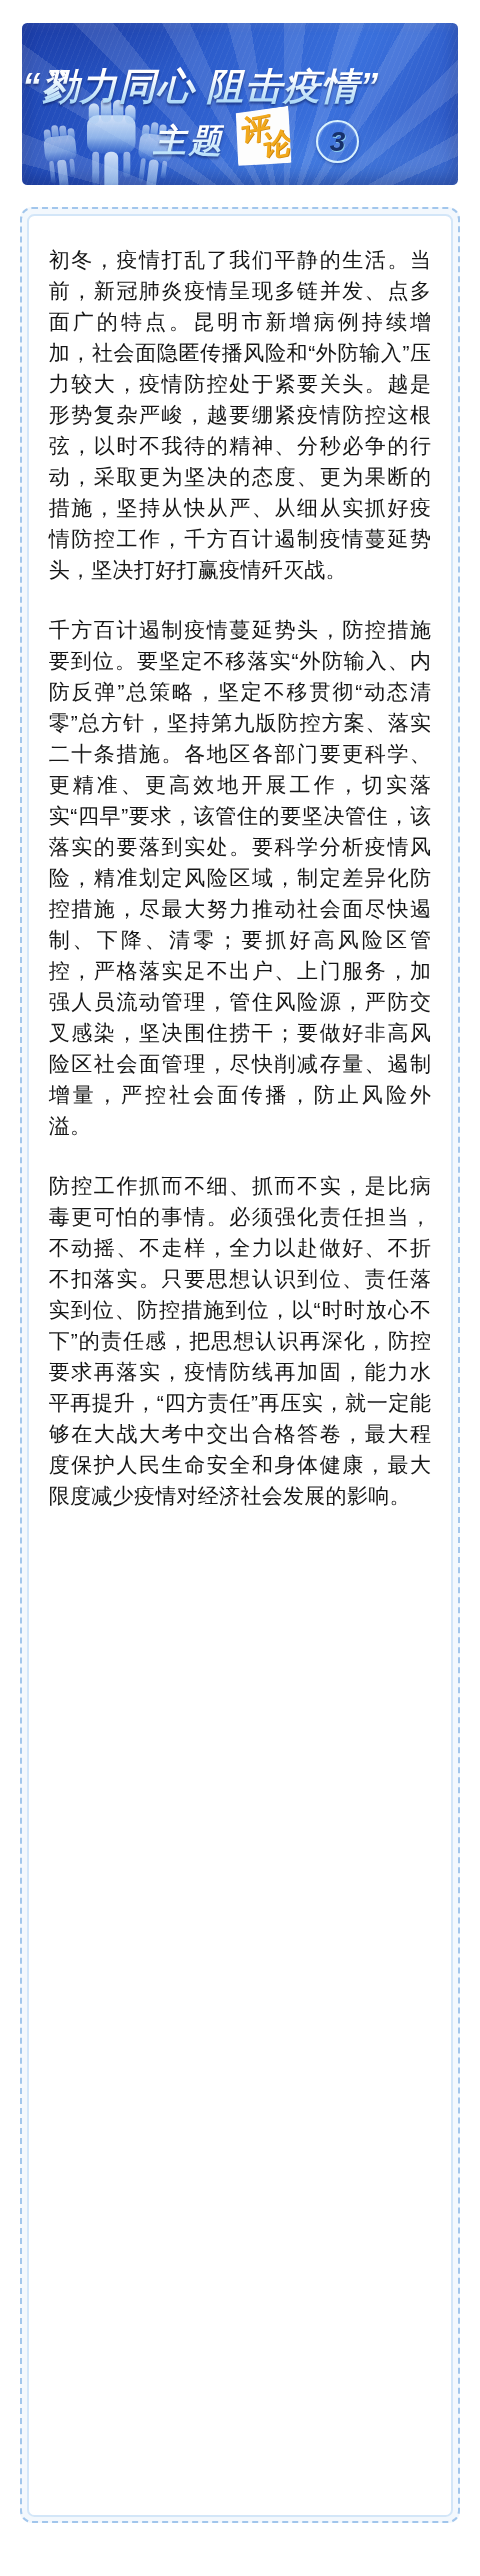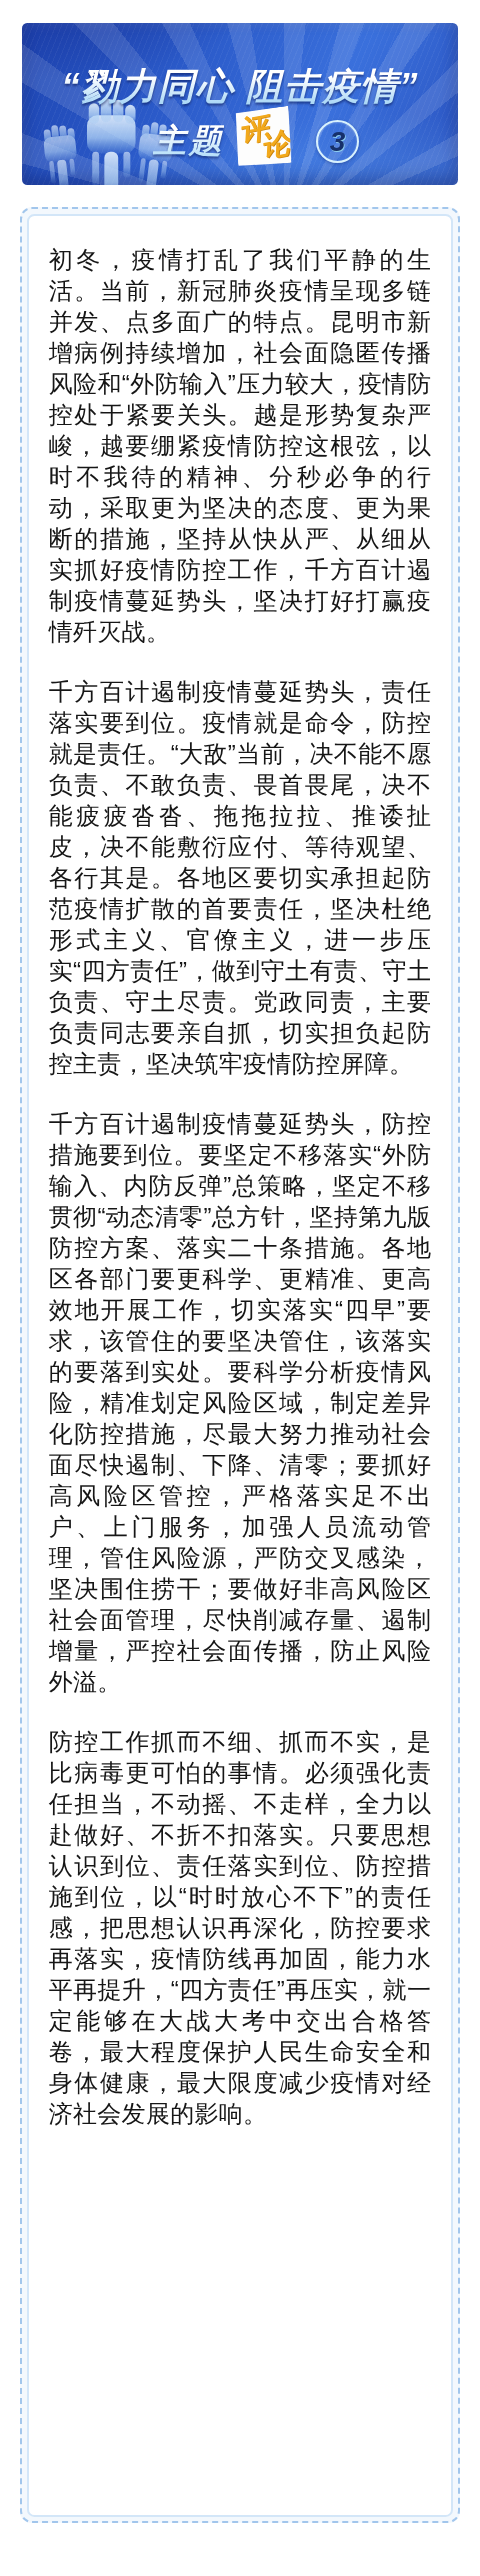--- a/index.html
+++ b/index.html
@@ -48,21 +48,21 @@
     position: absolute;
     left: 17.3px;
     bottom: -4px;
     width: 200px;
     height: 110px;
     opacity: 0.9;
   }
   .banner-title {
     position: relative;
     margin-top: 39px;
-    text-align: center;
+    text-align: left;
     font-size: 37px;
     font-weight: bold;
     font-style: italic;
     letter-spacing: 1.3px;
     color: #eef8ff;
     background: linear-gradient(180deg, #ffffff 30%, #9fd2f5 90%);
     -webkit-background-clip: text;
     background-clip: text;
     -webkit-text-fill-color: transparent;
     filter: drop-shadow(0 2px 1.3px rgba(8, 20, 80, 0.55));
@@ -153,21 +153,21 @@
     position: relative;
     min-height: 2303px;
     height: 100%;
     background: #ffffff;
     border: 2.7px solid #d3e6f8;
     border-radius: 7.3px;
     padding: 28px 20px 47px 20px;
   }
   .para {
     margin: 0 0 29px 0;
-    font-size: 24px;
+    font-size: 21px;
     line-height: 31px;
     letter-spacing: 0.3px;
     color: #161616;
     text-align: justify;
     font-weight: normal;
   }
   .para:last-of-type { margin-bottom: 0; }
 </style>
 </head>
 <body>
@@ -212,19 +212,18 @@
     </span>
     <span class="badge">
       <span>3</span>
     </span>
   </div>
 </div>
 
 <div class="content-frame">
   <div class="content-inner">
     <p class="para">初冬，疫情打乱了我们平静的生活。当前，新冠肺炎疫情呈现多链并发、点多面广的特点。昆明市新增病例持续增加，社会面隐匿传播风险和“外防输入”压力较大，疫情防控处于紧要关头。越是形势复杂严峻，越要绷紧疫情防控这根弦，以时不我待的精神、分秒必争的行动，采取更为坚决的态度、更为果断的措施，坚持从快从严、从细从实抓好疫情防控工作，千方百计遏制疫情蔓延势头，坚决打好打赢疫情歼灭战。</p>
-    <p class="para">千方百计遏制疫情蔓延势头，责任落实要到位。疫情就是命令，防控就是责任。“大敌”当前，决不能不愿负责、不敢负责、畏首畏尾，决不能疲疲沓沓、拖拖拉拉、推诿扯皮，决不能敷衍应付、等待观望、各行其是。各地区要切实承担起防范疫情扩散的首要责任，坚决杜绝形式主义、官僚主义，进一步压实“四方责任”，做到守土有责、守土负责、守土尽责。党政同责，主要负责同志要亲自抓，切实担负起防控主责，坚决筑牢疫情防控屏障。</p>
     <p class="para">千方百计遏制疫情蔓延势头，防控措施要到位。要坚定不移落实“外防输入、内防反弹”总策略，坚定不移贯彻“动态清零”总方针，坚持第九版防控方案、落实二十条措施。各地区各部门要更科学、更精准、更高效地开展工作，切实落实“四早”要求，该管住的要坚决管住，该落实的要落到实处。要科学分析疫情风险，精准划定风险区域，制定差异化防控措施，尽最大努力推动社会面尽快遏制、下降、清零；要抓好高风险区管控，严格落实足不出户、上门服务，加强人员流动管理，管住风险源，严防交叉感染，坚决围住捞干；要做好非高风险区社会面管理，尽快削减存量、遏制增量，严控社会面传播，防止风险外溢。</p>
     <p class="para">防控工作抓而不细、抓而不实，是比病毒更可怕的事情。必须强化责任担当，不动摇、不走样，全力以赴做好、不折不扣落实。只要思想认识到位、责任落实到位、防控措施到位，以“时时放心不下”的责任感，把思想认识再深化，防控要求再落实，疫情防线再加固，能力水平再提升，“四方责任”再压实，就一定能够在大战大考中交出合格答卷，最大程度保护人民生命安全和身体健康，最大限度减少疫情对经济社会发展的影响。</p>
 
   </div>
 </div>
 
 
 </body></html>

